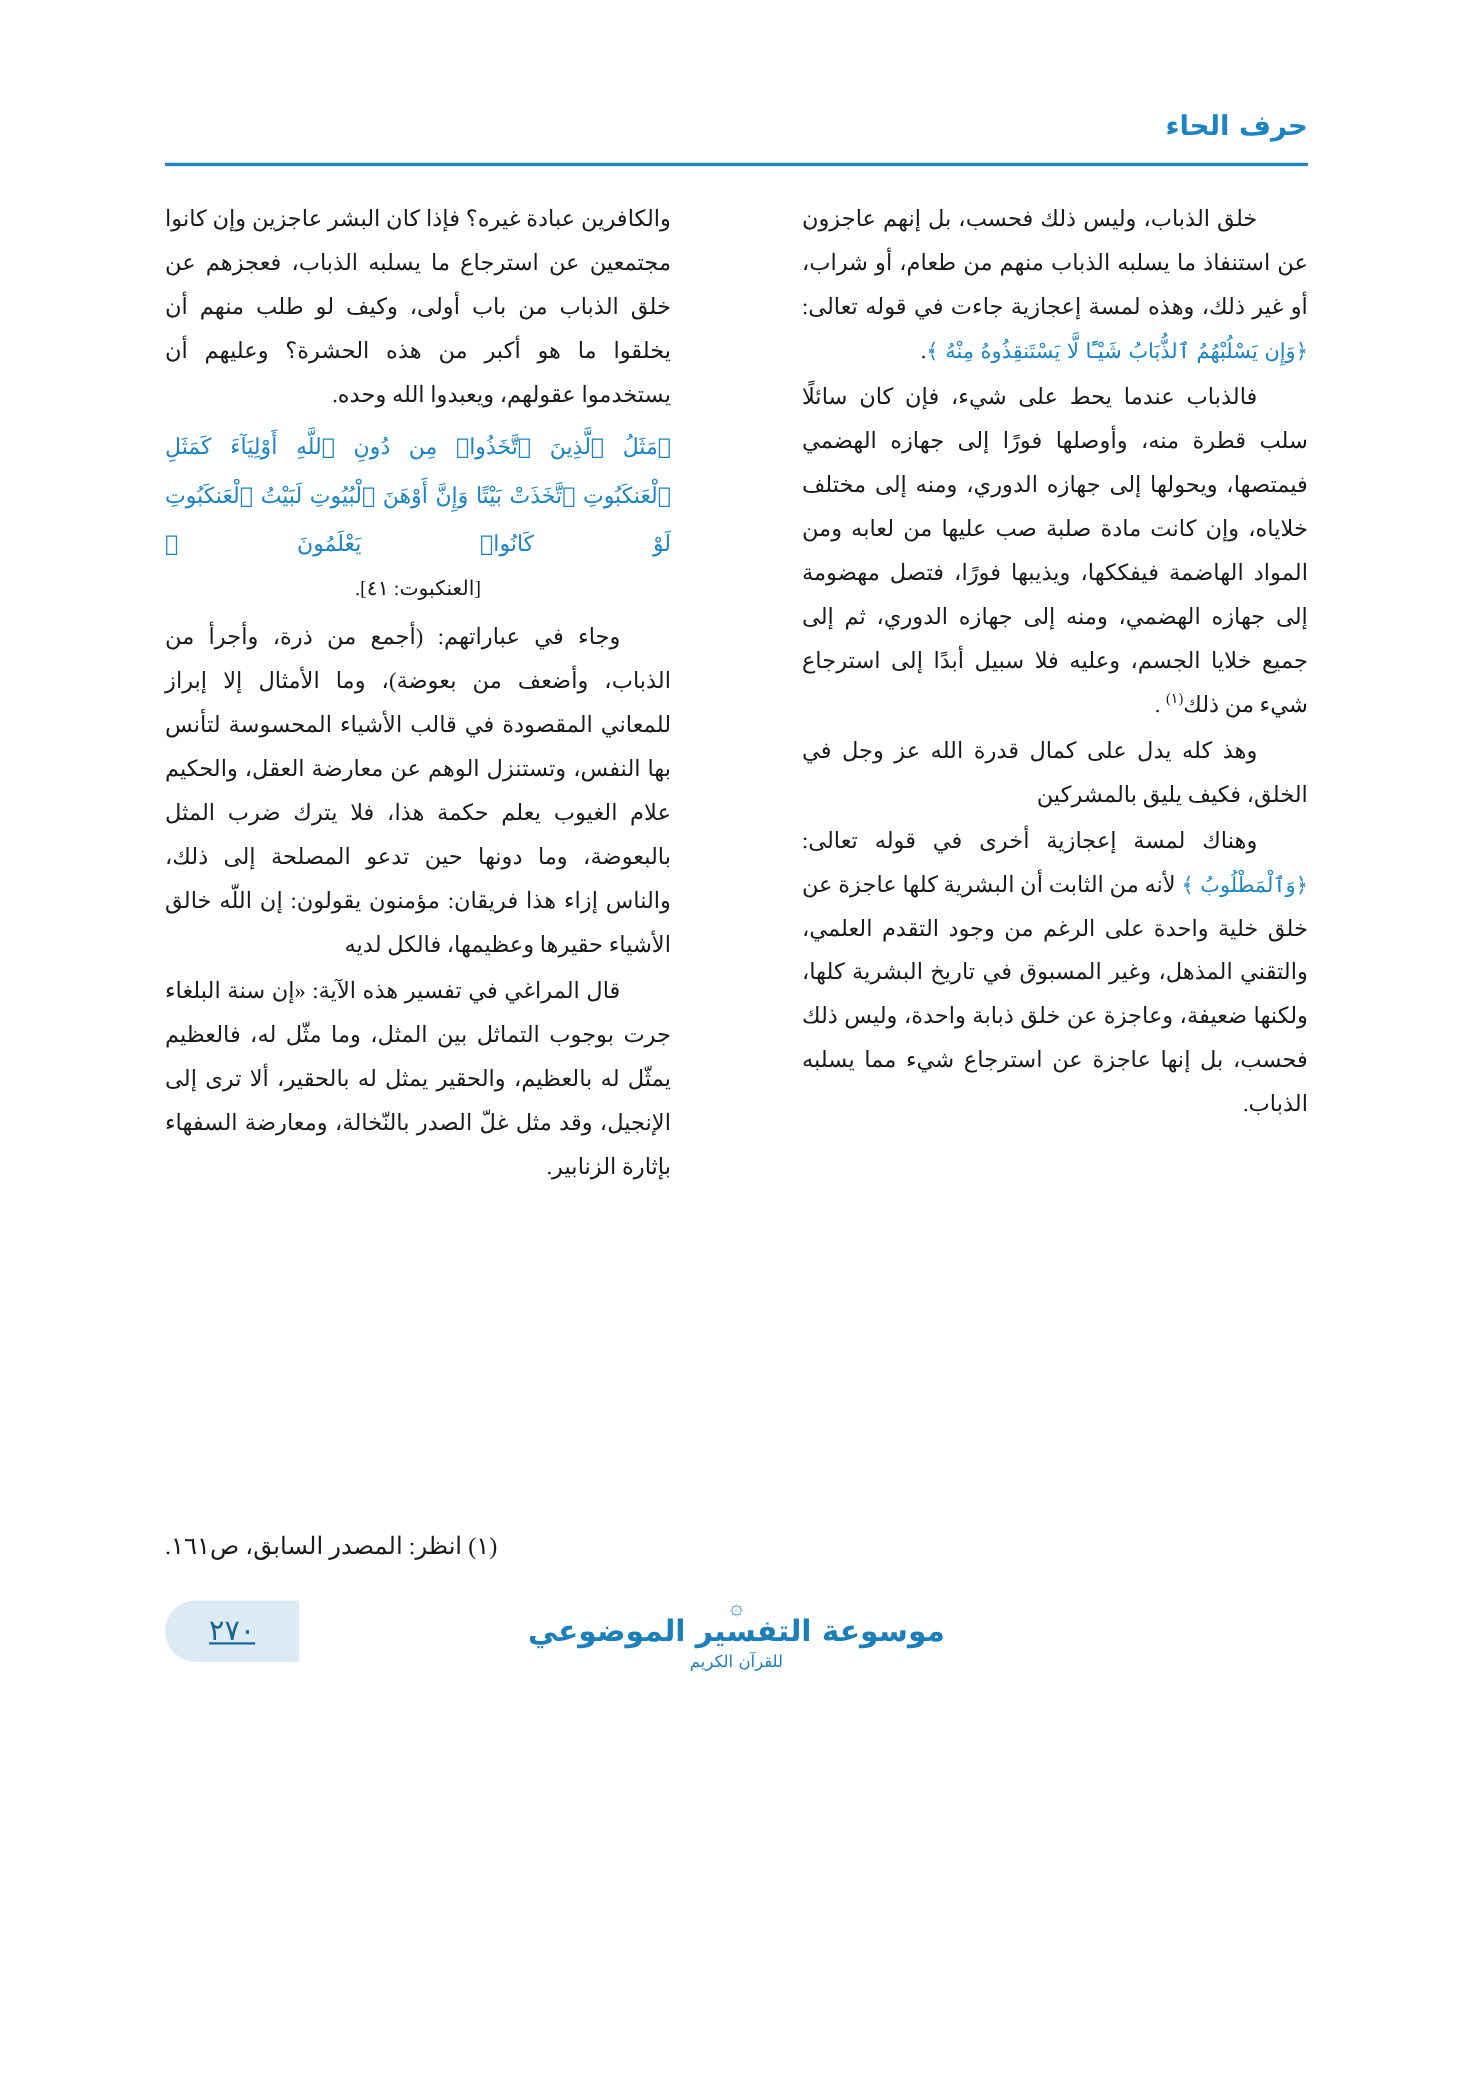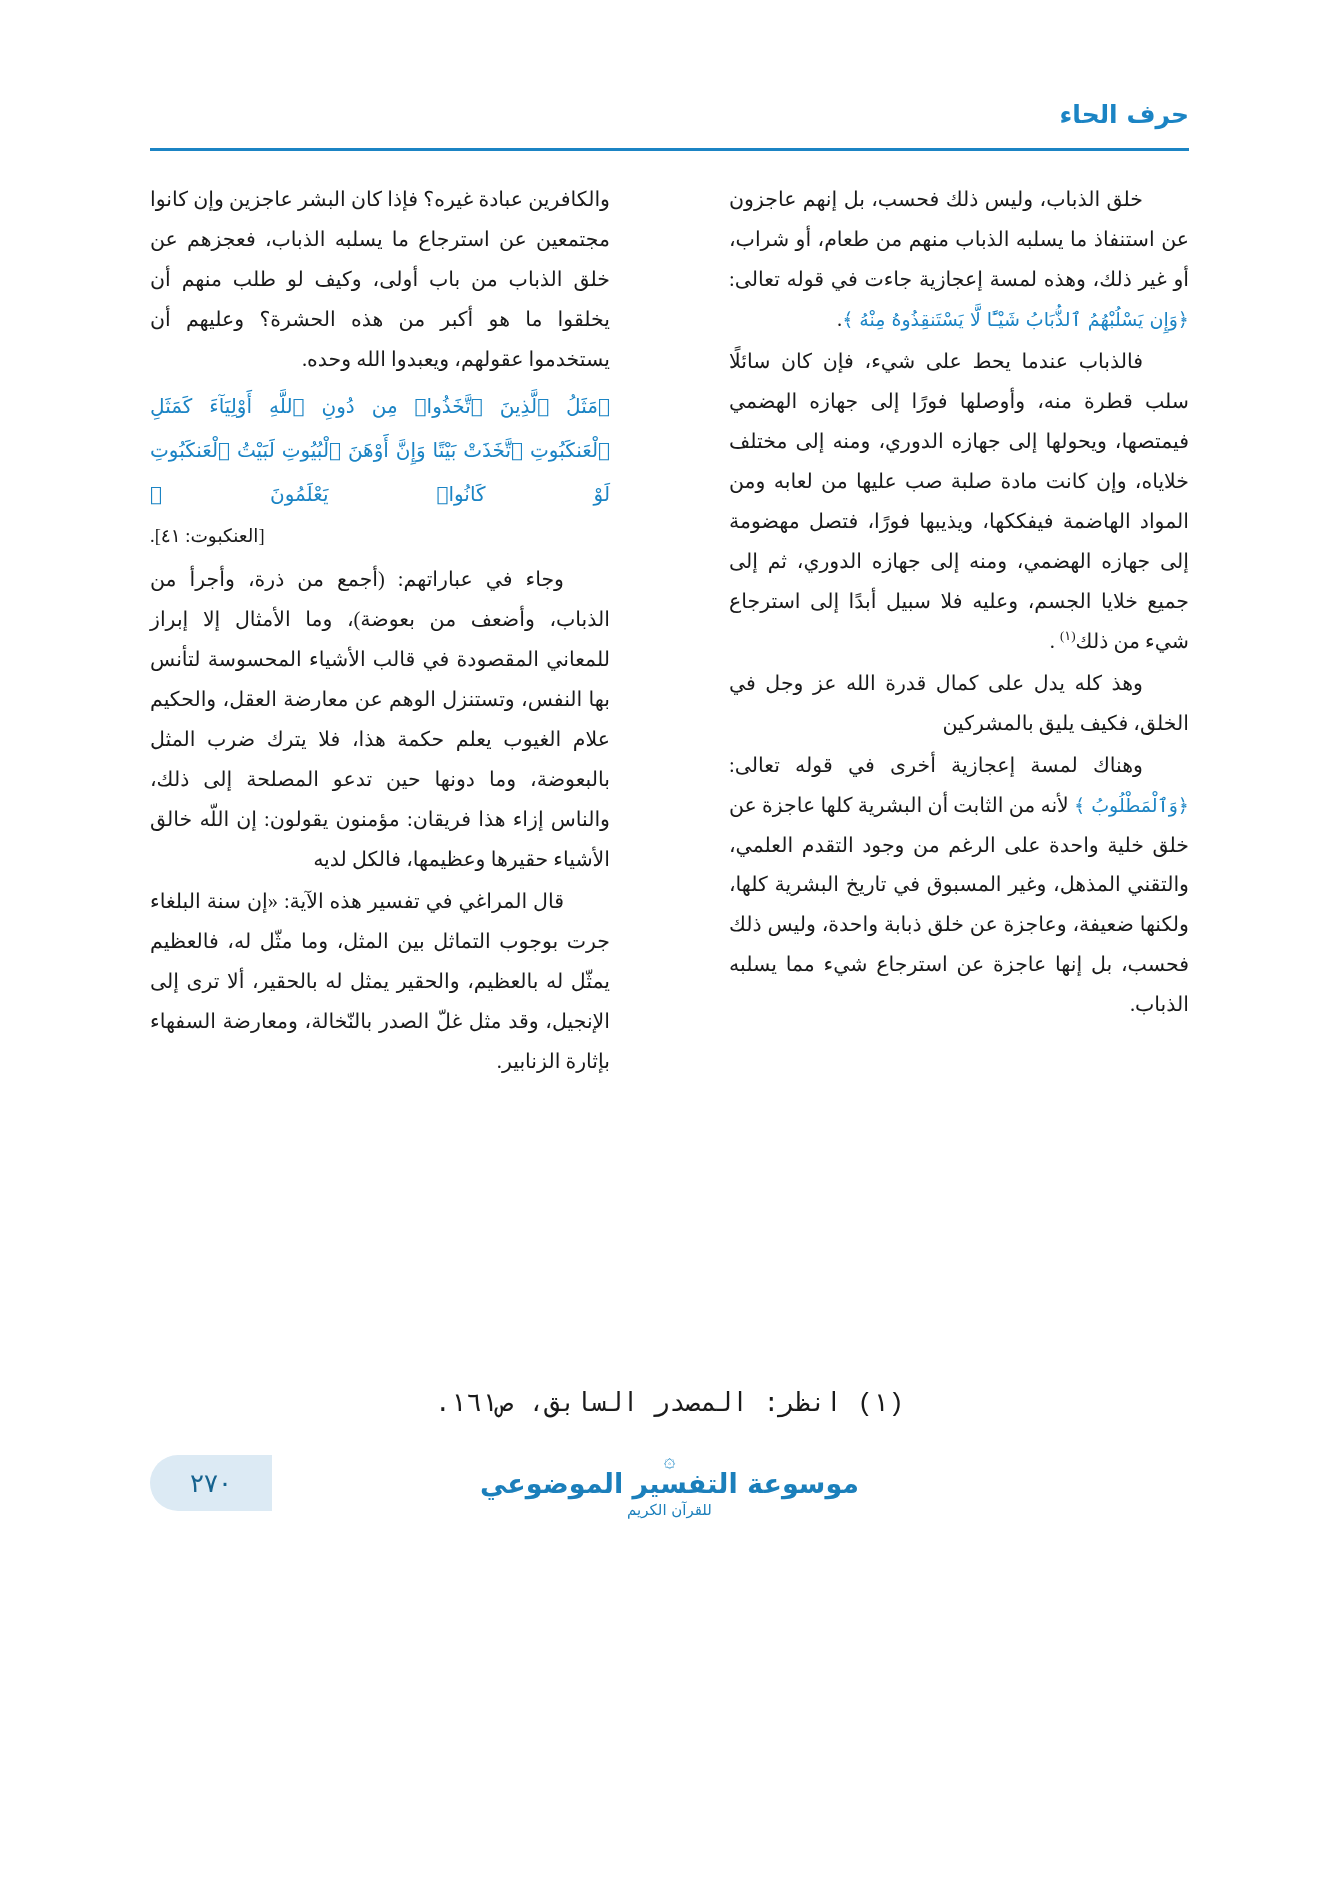--- a/index.html
+++ b/index.html
@@ -84,21 +84,21 @@
     font-family: "DejaVu Sans", sans-serif;
     font-size: 20px;
     line-height: 2.2;
     text-align: justify;
     text-align-last: justify;
     margin: 4px 0 2px 0;
     direction: rtl;
   }
   .ref {
     display: block;
-    text-align: left;
+    text-align: center;
     font-size: 18.5px;
     margin: 0 0 6px 0;
     color: #1a1a1a;
   }
   sup.fn {
     font-size: 13px;
     vertical-align: super;
     color: #1a1a1a;
   }
 
@@ -112,24 +112,23 @@
   }
   .footnote-rule {
     position: absolute;
     right: 0;
     top: -14px;
     width: 0px;
     height: 1px;
     background: #999;
   }
   .footnote {
-    font-size: 26px;
-    text-align: center;
-    direction: rtl;
-    font-family: Liberation Mono, monospace;
+    font-size: 22px;
+    text-align: left;
+    direction: rtl;
   }
 
   
   .footer {
     position: absolute;
     bottom: 48px;
     left: 0;
     right: 0;
     height: 110px;
   }
@@ -141,20 +140,21 @@
     height: 56px;
     background: #dceaf4;
     border-radius: 28px 0 0 28px;
     display: flex;
     align-items: center;
     justify-content: center;
     color: #16638f;
     font-size: 26px;
     font-family: "DejaVu Sans", sans-serif;
     letter-spacing: 1px;
+    text-decoration: underline;
   }
   .logo {
     position: absolute;
     left: 50%;
     transform: translateX(-50%);
     bottom: 2px;
     text-align: center;
     color: #1b7fbb;
     font-family: "DejaVu Sans", sans-serif;
     line-height: 1.15;

